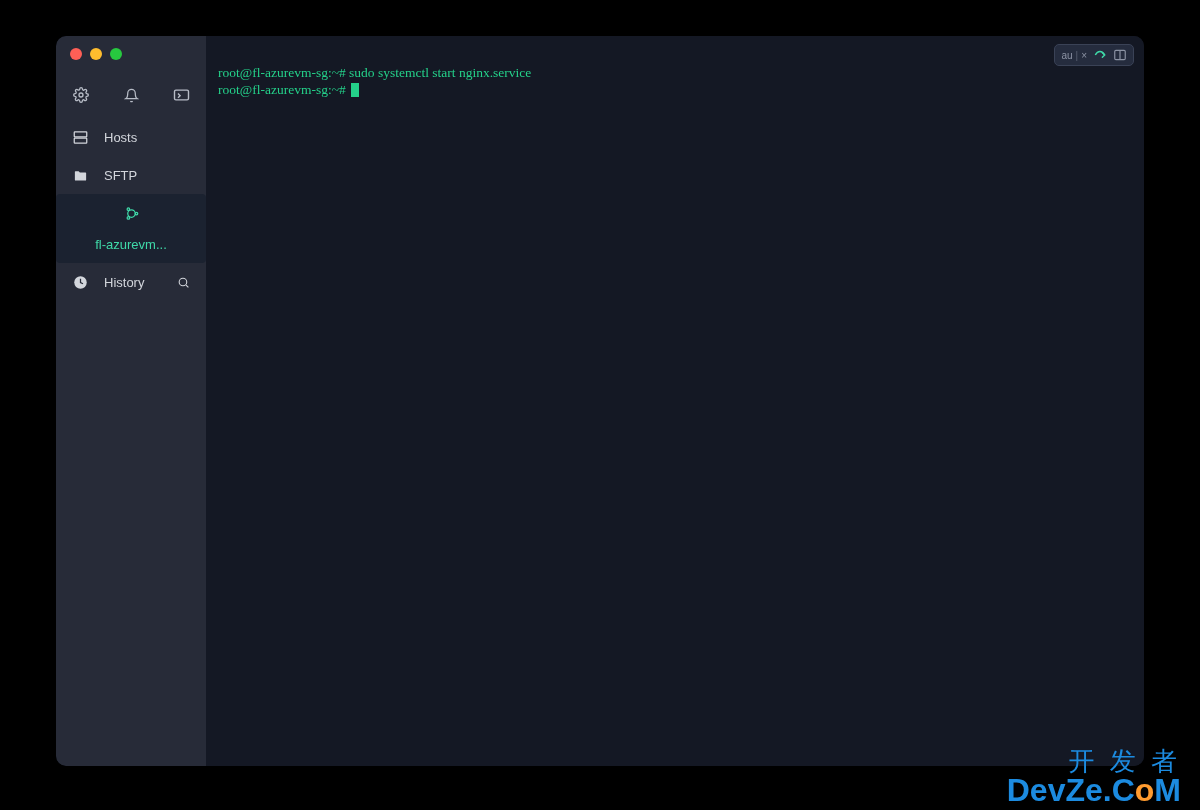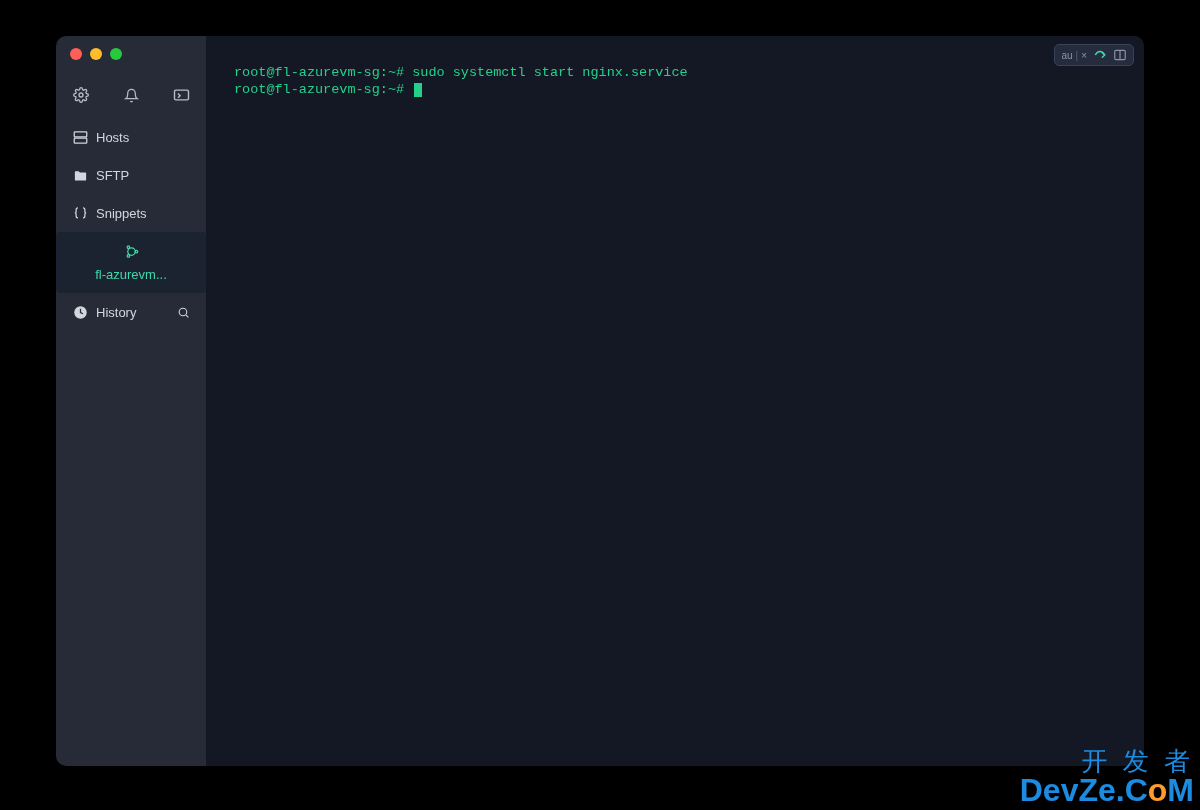--- a/index.html
+++ b/index.html
@@ -35,21 +35,21 @@
     display: flex;
     justify-content: space-between;
     align-items: center;
     padding: 18px 16px 14px 16px;
   }
   .top-icons .ic { color: #b7bcc6; cursor: pointer; display: flex; align-items: center; justify-content: center; width: 18px; height: 18px; }
   .nav { display: flex; flex-direction: column; }
   .nav-item {
     display: flex;
     align-items: center;
-    gap: 8px;
+    gap: 16px;
     padding: 11px 16px;
     color: #d3d6dc;
     font-size: 13px;
     cursor: pointer;
   }
   .nav-item .ic { width: 16px; height: 16px; display:flex; align-items:center; justify-content:center; flex-shrink:0; }
   .nav-item.active {
     background: #1b2230;
     color: #3fd9a8;
     border-radius: 4px;
@@ -77,38 +77,38 @@
     padding: 3px 6px;
     color: #8c93a4;
     font-size: 10px;
   }
   .term-toolbar .badge {
     display:flex; align-items:center; gap:3px;
   }
   .term-toolbar .ic { width:14px; height:14px; display:flex; align-items:center; justify-content:center; cursor:pointer; }
   .term-toolbar .ic.accent svg path { stroke:#3fd9a8; }
   .terminal {
-    padding: 28px 12px 12px 28px;
-    font-family: Liberation Mono, monospace;
+    padding: 28px 12px 12px 12px;
+    font-family: Liberation Serif, serif;
     font-size: 13.5px;
     line-height: 17px;
     color: #24d18a;
     white-space: pre;
   }
   .terminal .line { display:block; }
   .cursor {
     display:inline-block;
     width:8px; height:14px;
     background:#24d18a;
     vertical-align: text-bottom;
     margin-left:2px;
   }
   .watermark {
     position: absolute;
-    right: 6px;
+    right: 19px;
     bottom: 4px;
     text-align: right;
     font-family: Arial, sans-serif;
     pointer-events: none;
     line-height: 1;
   }
   .watermark .l1 { color:#1c8be0; font-size:26px; letter-spacing:4px; font-weight:300; }
   .watermark .l2 { color:#1c8be0; font-size:32px; font-weight:700; }
   .watermark .l2 .o { color:#ff9b2f; }
 </style>
@@ -155,29 +155,20 @@
         <span class="label">Hosts</span>
       </div>
       <div class="nav-item">
         <span class="ic">
           <svg width="15" height="13" viewBox="0 0 24 20" fill="#d3d6dc">
               <path d="M3 4a1 1 0 0 1 1-1h5l2 2h9a1 1 0 0 1 1 1v11a1 1 0 0 1-1 1H4a1 1 0 0 1-1-1V4z"></path>
             </svg>
         </span>
         <span class="label">SFTP</span>
       </div>
-      <div class="nav-item">
-        <span class="ic">
-          <svg width="15" height="15" viewBox="0 0 24 24" fill="none" stroke="#d3d6dc" stroke-width="2">
-              <path d="M8 3c-2 0-3 1-3 3v3c0 1-1 2-2 2 1 0 2 1 2 2v3c0 2 1 3 3 3"></path>
-              <path d="M16 3c2 0 3 1 3 3v3c0 1 1 2 2 2-1 0-2 1-2 2v3c0 2-1 3-3 3"></path>
-            </svg>
-        </span>
-        <span class="label">Snippets</span>
-      </div>
       <div class="nav-item active">
         <span class="ic">
           <svg width="15" height="15" viewBox="0 0 24 24" fill="none" stroke="#3fd9a8" stroke-width="2">
               <circle cx="12" cy="12" r="6"></circle>
               <circle cx="20" cy="12" r="2"></circle>
               <circle cx="7" cy="5" r="2"></circle>
               <circle cx="7" cy="19" r="2"></circle>
             </svg>
         </span>
         <span class="label">fl-azurevm...</span>

